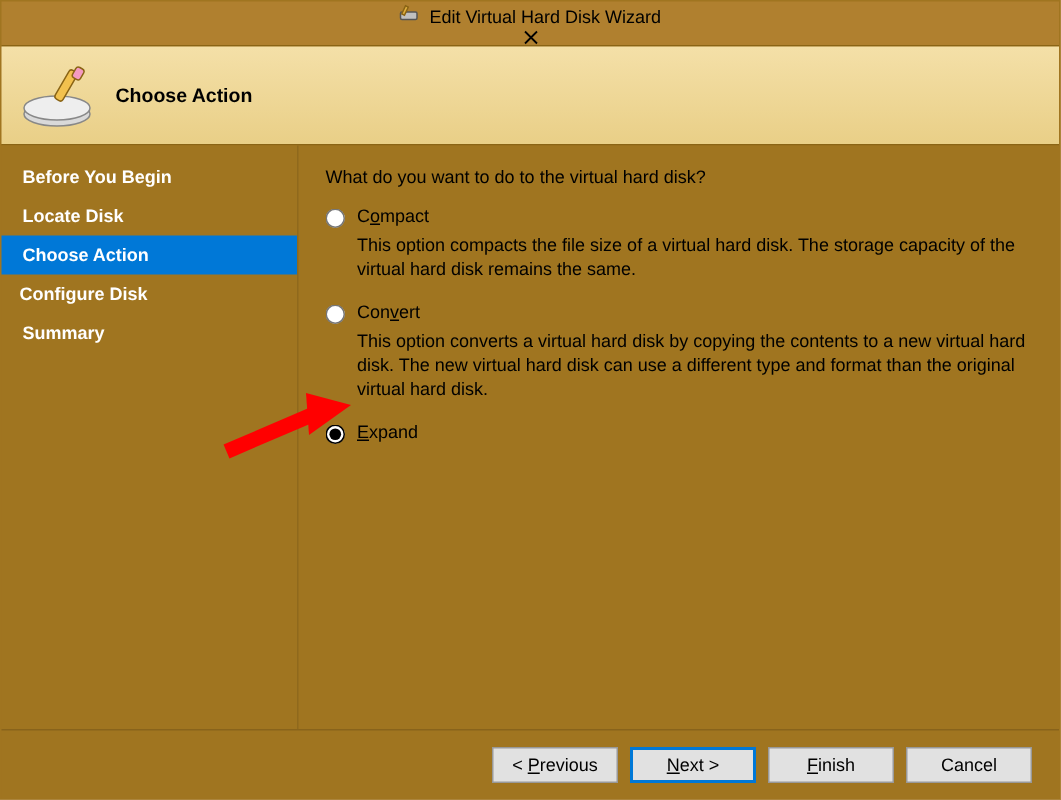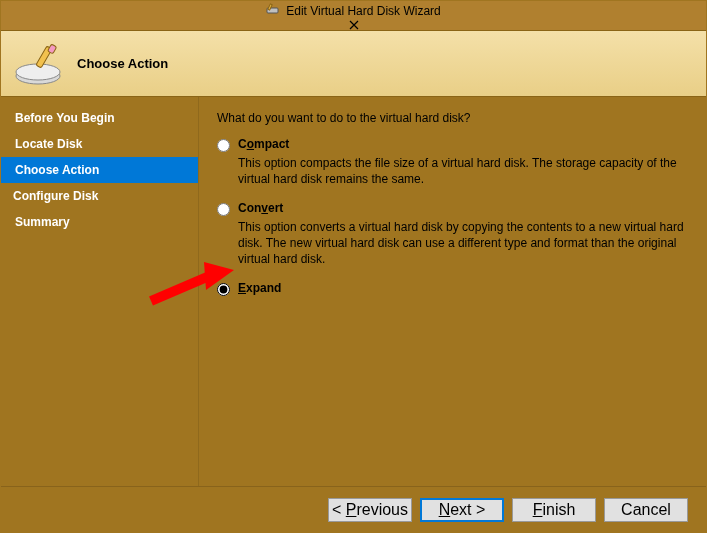--- a/index.html
+++ b/index.html
@@ -14,25 +14,25 @@
   .content { display: flex; height: calc(100% - 30px - 66px - 46px); background: #a07520; }
   .sidebar { width: 198px; padding: 8px 0; background: #a07520; border-right: 1px solid rgba(0,0,0,0.1); font-weight: bold; }
   .sidebar .step { padding: 4px 14px; color: #fff; font-size: 12px; cursor: pointer; line-height: 18px; }
   .sidebar .step.indent { padding-left: 12px; }
   .sidebar .step.active { background: #0078d7; color: #fff; }
   .main { flex: 1; padding: 14px 18px; color: #000; }
   .main .prompt { margin-bottom: 12px; }
   .option { display: flex; align-items: flex-start; gap: 8px; margin-bottom: 14px; }
   .option input[type=radio] { margin-top: 2px; width: 13px; height: 13px; accent-color: #000; }
   .option .label { font-size: 12px; }
-  .option .label .name { display: block; margin-bottom: 4px; font-weight: bold; }
+  .option .label .name { display: block; margin-bottom: 4px; }
   .option .label .desc { display: block; padding-left: 0; color: #000; line-height: 16px; }
   .opt-body { padding-left: 20px; }
   .footer { position: absolute; bottom: 0; left: 0; right: 0; height: 46px; background: #a07520; display: flex; justify-content: flex-end; align-items: center; gap: 8px; padding: 0 18px; border-top: 1px solid rgba(0,0,0,0.15); }
-  .footer button { width: 84px; height: 24px; background: #e1e1e1; border: 1px solid #999; font-size: 16px; cursor: pointer; font-family: inherit; }
+  .footer button { width: 84px; height: 24px; background: #e1e1e1; border: 1px solid #999; font-size: 12px; cursor: pointer; font-family: inherit; }
   .footer button.default { border: 2px solid #0078d7; background: #e1e1e1; }
   .mn { text-decoration: underline; }
   .arrow-annot { position: absolute; left: 145px; top: 255px; pointer-events: none; }
 </style>
 </head>
 <body>
 
 <div class="window">
 
   <div class="titlebar">

